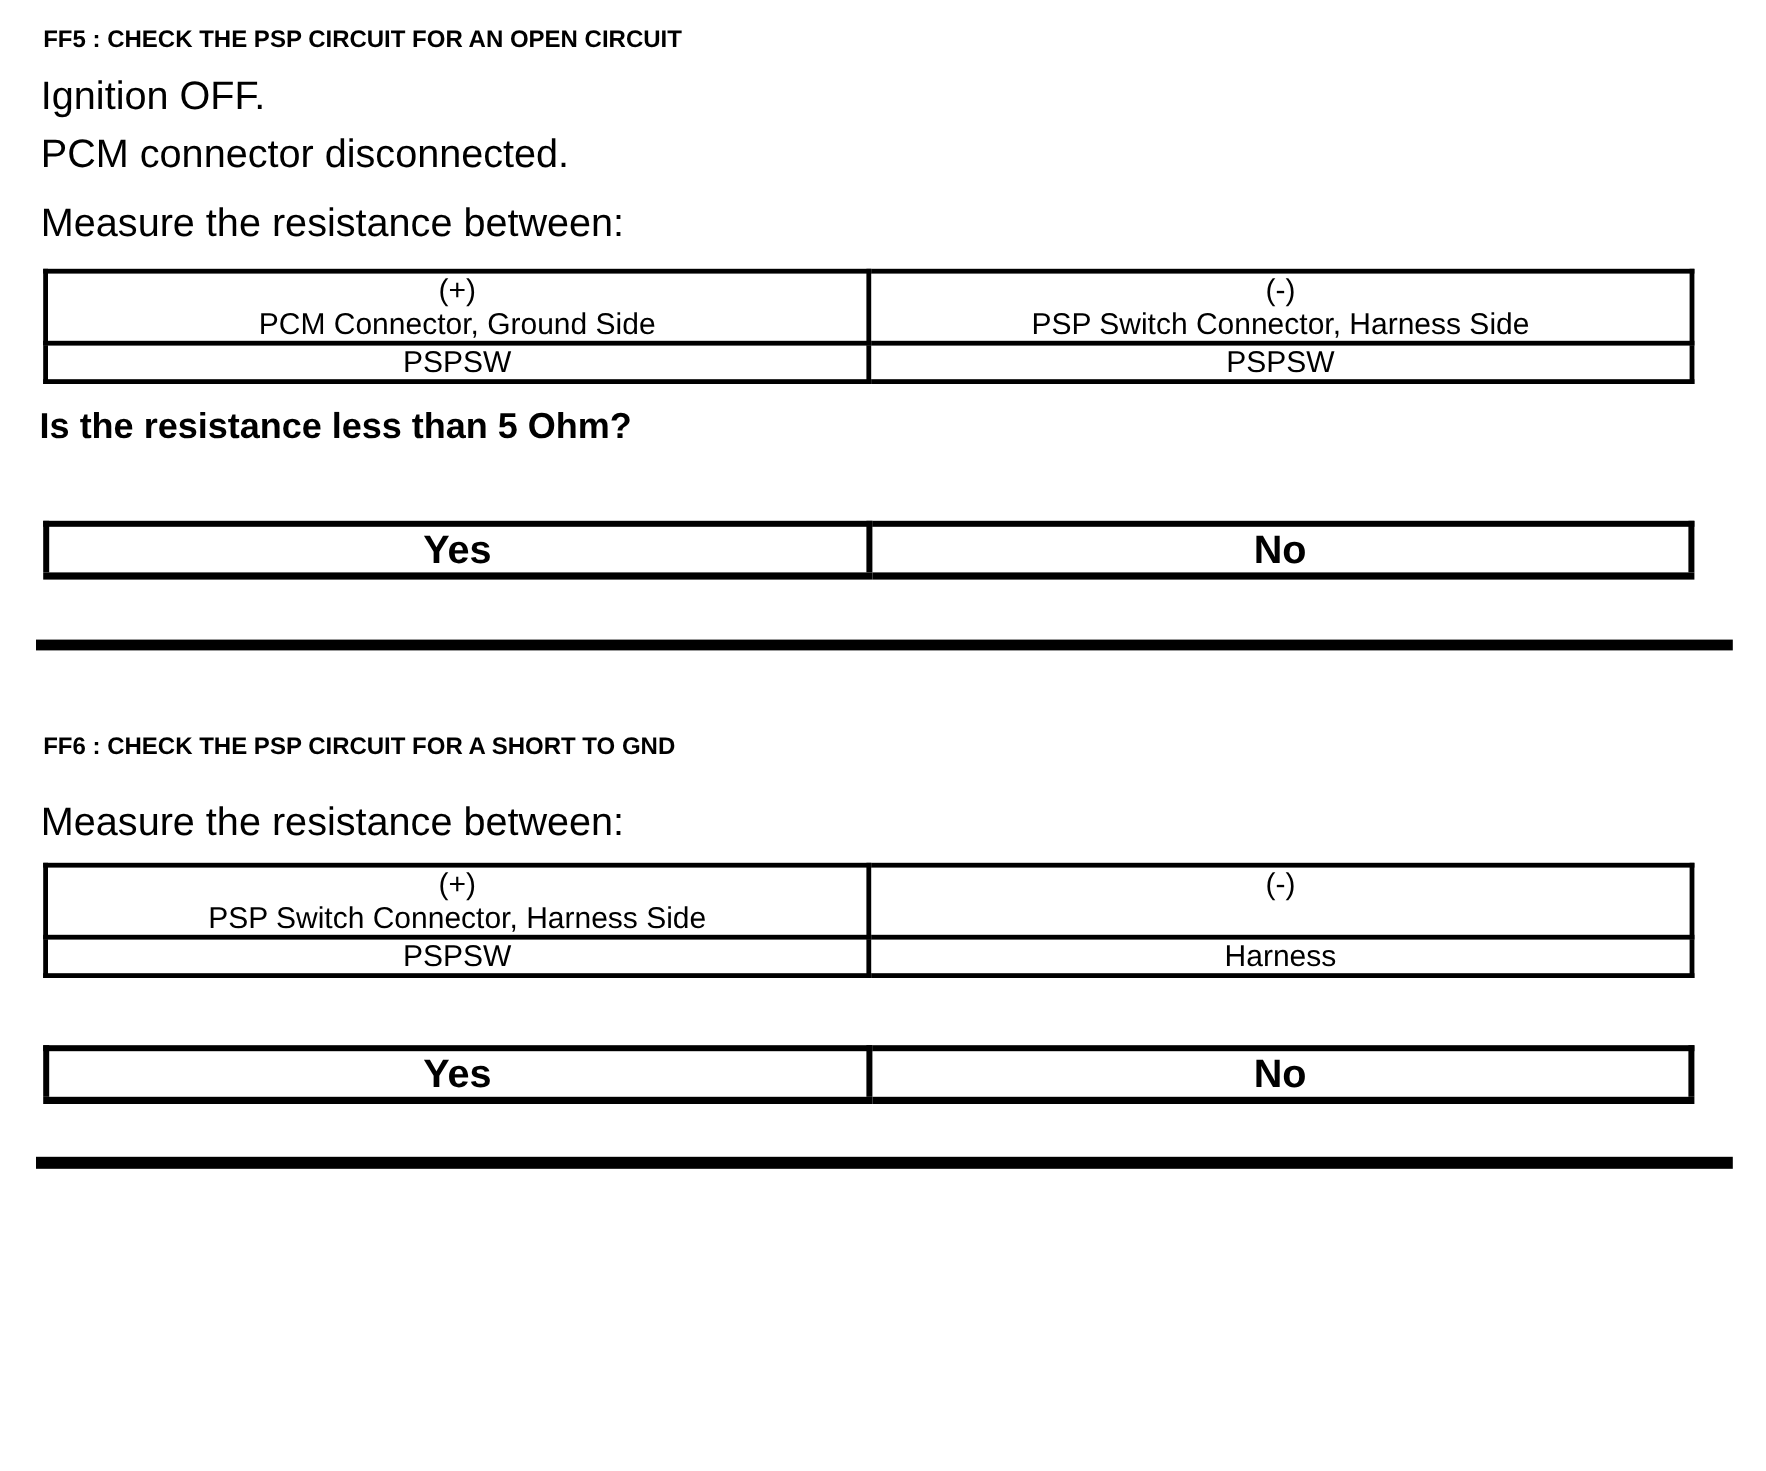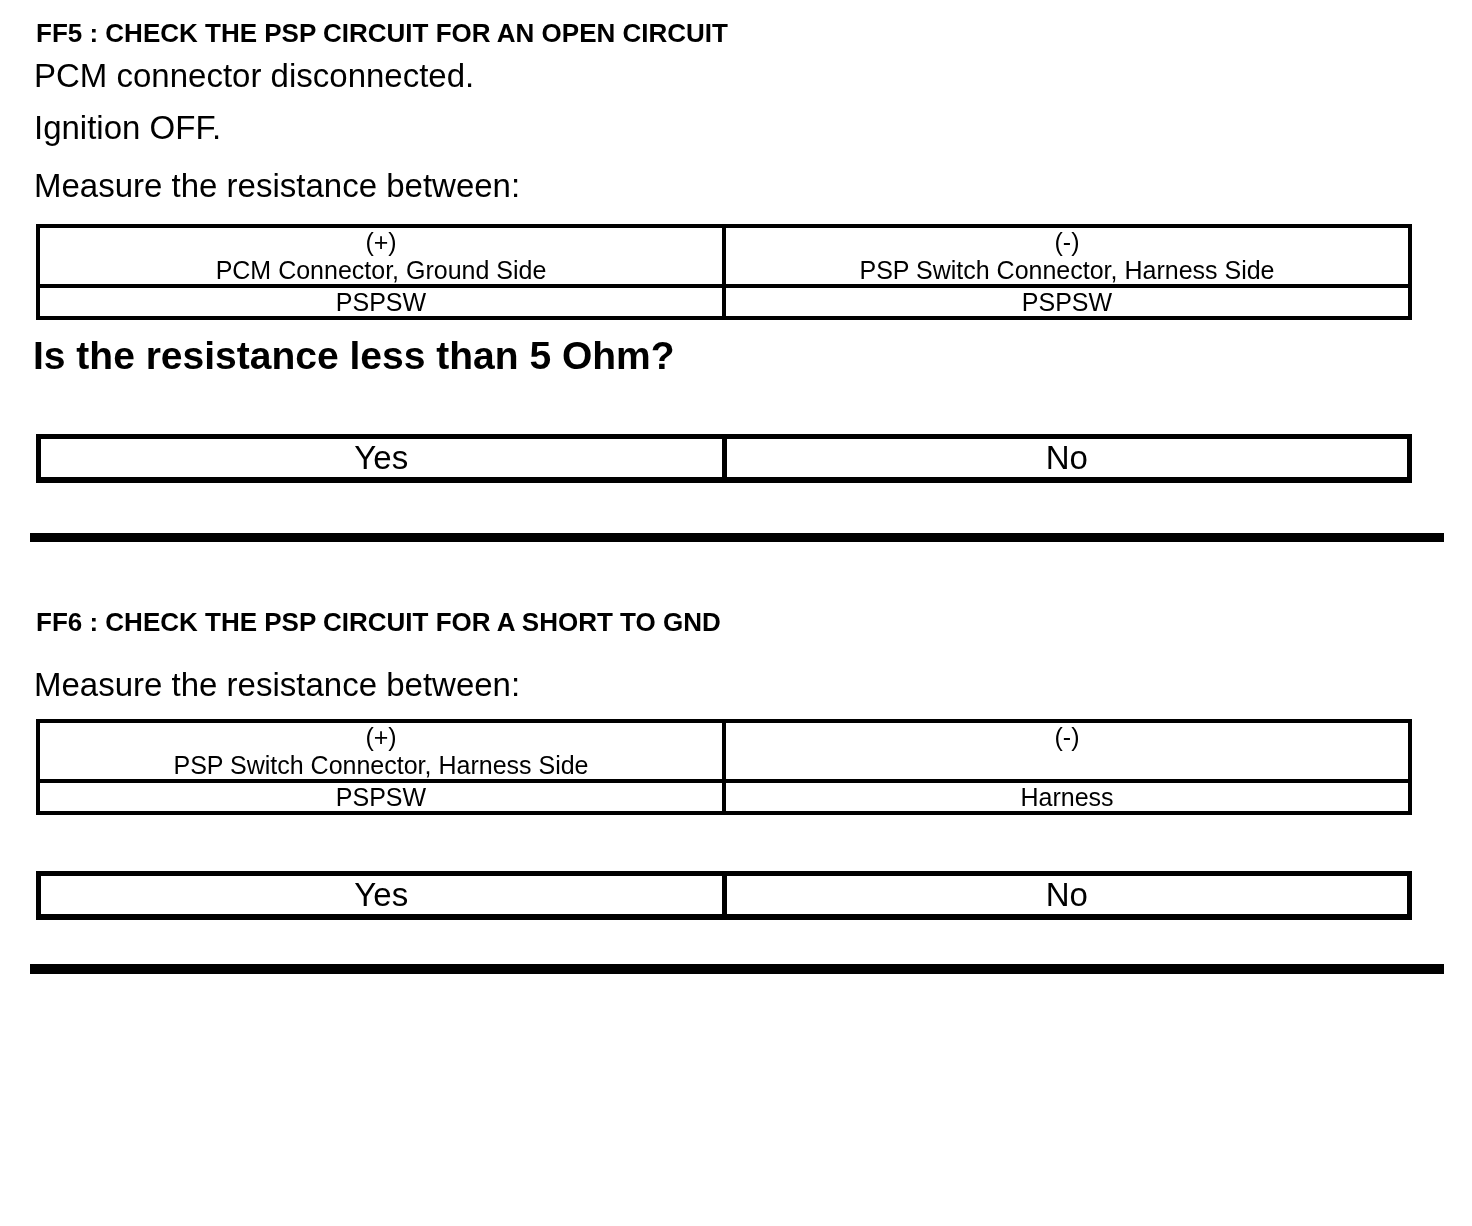--- a/index.html
+++ b/index.html
@@ -6,77 +6,77 @@
   html, body { margin: 0; padding: 0; }
   body {
     width: 1472px; height: 1226px;
     background: #ffffff; color: #000000;
     font-family: "Liberation Sans", sans-serif;
     overflow: hidden;
   }
   .page { position: relative; width: 1472px; height: 1226px; background: #ffffff; }
 
   .step-title {
-    font-size: 26px; font-weight: 700; line-height: 30px;
+    font-size: 20px; font-weight: 700; line-height: 30px;
     margin: 16px 0 0 36px; white-space: nowrap;
   }
   #title-ff5 { margin-top: 18px; }
   #title-ff6 { margin-top: 65px; }
 
   .body-line {
     font-size: 33px; font-weight: 400; line-height: 40px;
     margin: 0 0 0 34px; white-space: nowrap;
   }
   .m-ign   { margin-top: 12px; }
   .m-pcm   { margin-top: 8px; }
   .m-meas1 { margin-top: 18px; }
   .m-meas2 { margin-top: 28px; }
 
   .question {
-    font-size: 39px; font-weight: 700; line-height: 40px;
+    font-size: 30px; font-weight: 700; line-height: 40px;
     margin: 16px 0 0 33px; white-space: nowrap;
   }
   #question-ff6 { margin-top: 18px; }
 
   table { border-collapse: collapse; table-layout: fixed; margin-left: 36px; width: 1376px; }
   .meas-table { margin-top: 18px; }
   #meas-table-ff6 { margin-top: 14px; }
   .meas-table td {
     border: 4px solid #000000; padding: 0;
     text-align: center; font-size: 25px; line-height: 28px;
   }
   .meas-head { height: 56px; vertical-align: top; padding-top: 1px; }
   .meas-pin  { height: 30px; vertical-align: middle; }
 
   .result-table { margin-top: 58px; }
   #result-table-ff6 { margin-top: 56px; }
   .result-table th, .result-table td { border: 5px solid #000000; padding: 0; font-size: 33px; }
   .res-head {
-    height: 38px; font-weight: 400;
+    height: 38px; font-weight: 700;
     border-bottom-width: 6px !important; vertical-align: middle;
   }
   .res-yes { height: 68px; text-align: center; vertical-align: middle; }
   .res-no  { text-align: left; vertical-align: middle; line-height: 34px; padding-left: 4px; }
 
   .section-divider {
     border: none; height: 9px; background: #000000;
     margin: 50px 0 0 30px; width: 1414px;
   }
   #divider-bottom { margin-top: 44px; height: 10px; }
 </style>
 </head>
 <body>
 
 <div class="page">
 
   <section>
     <h2 id="title-ff5" class="step-title">FF5 : CHECK THE PSP CIRCUIT FOR AN OPEN CIRCUIT</h2>
 
+    <p class="body-line m-ign">Ignition OFF.</p>
     <p class="body-line m-pcm">PCM connector disconnected.</p>
-    <p class="body-line m-ign">Ignition OFF.</p>
     <p class="body-line m-meas1">Measure the resistance between:</p>
 
     <table class="meas-table">
       <tbody>
         <tr>
           <td class="meas-head">
             <div>(+)</div>
             <div>PCM Connector, Ground Side</div>
           </td>
           <td class="meas-head">

